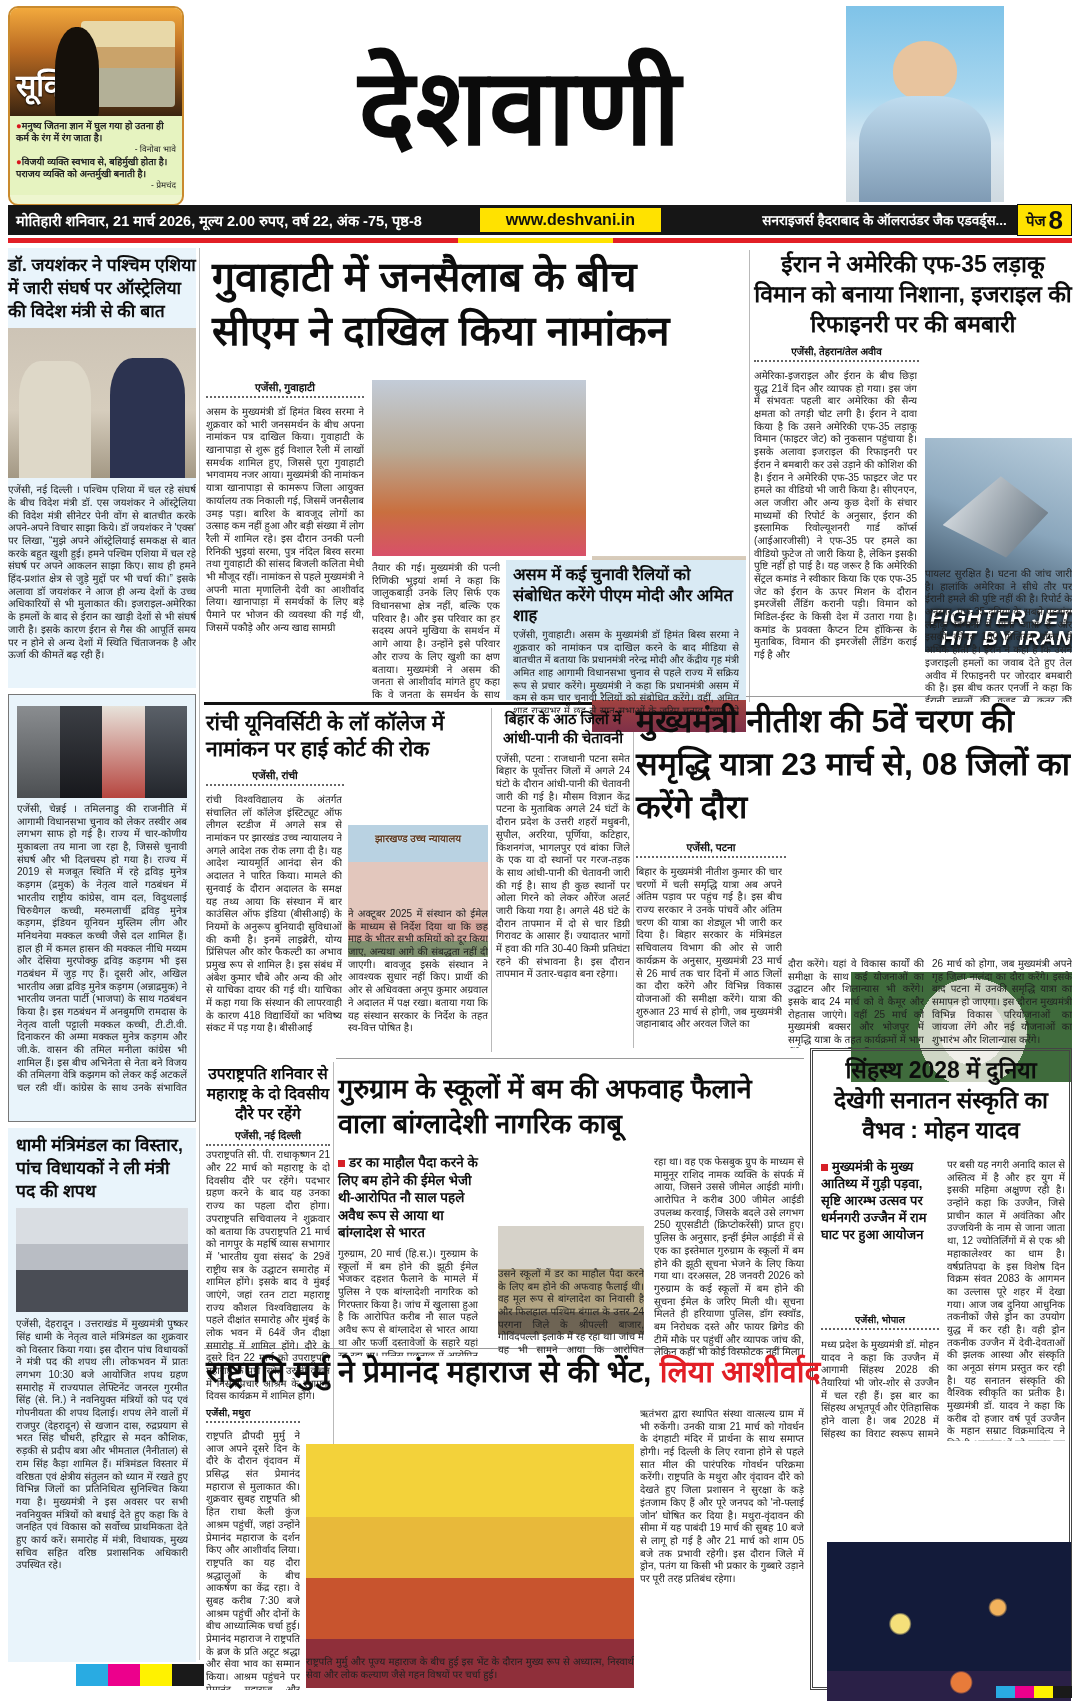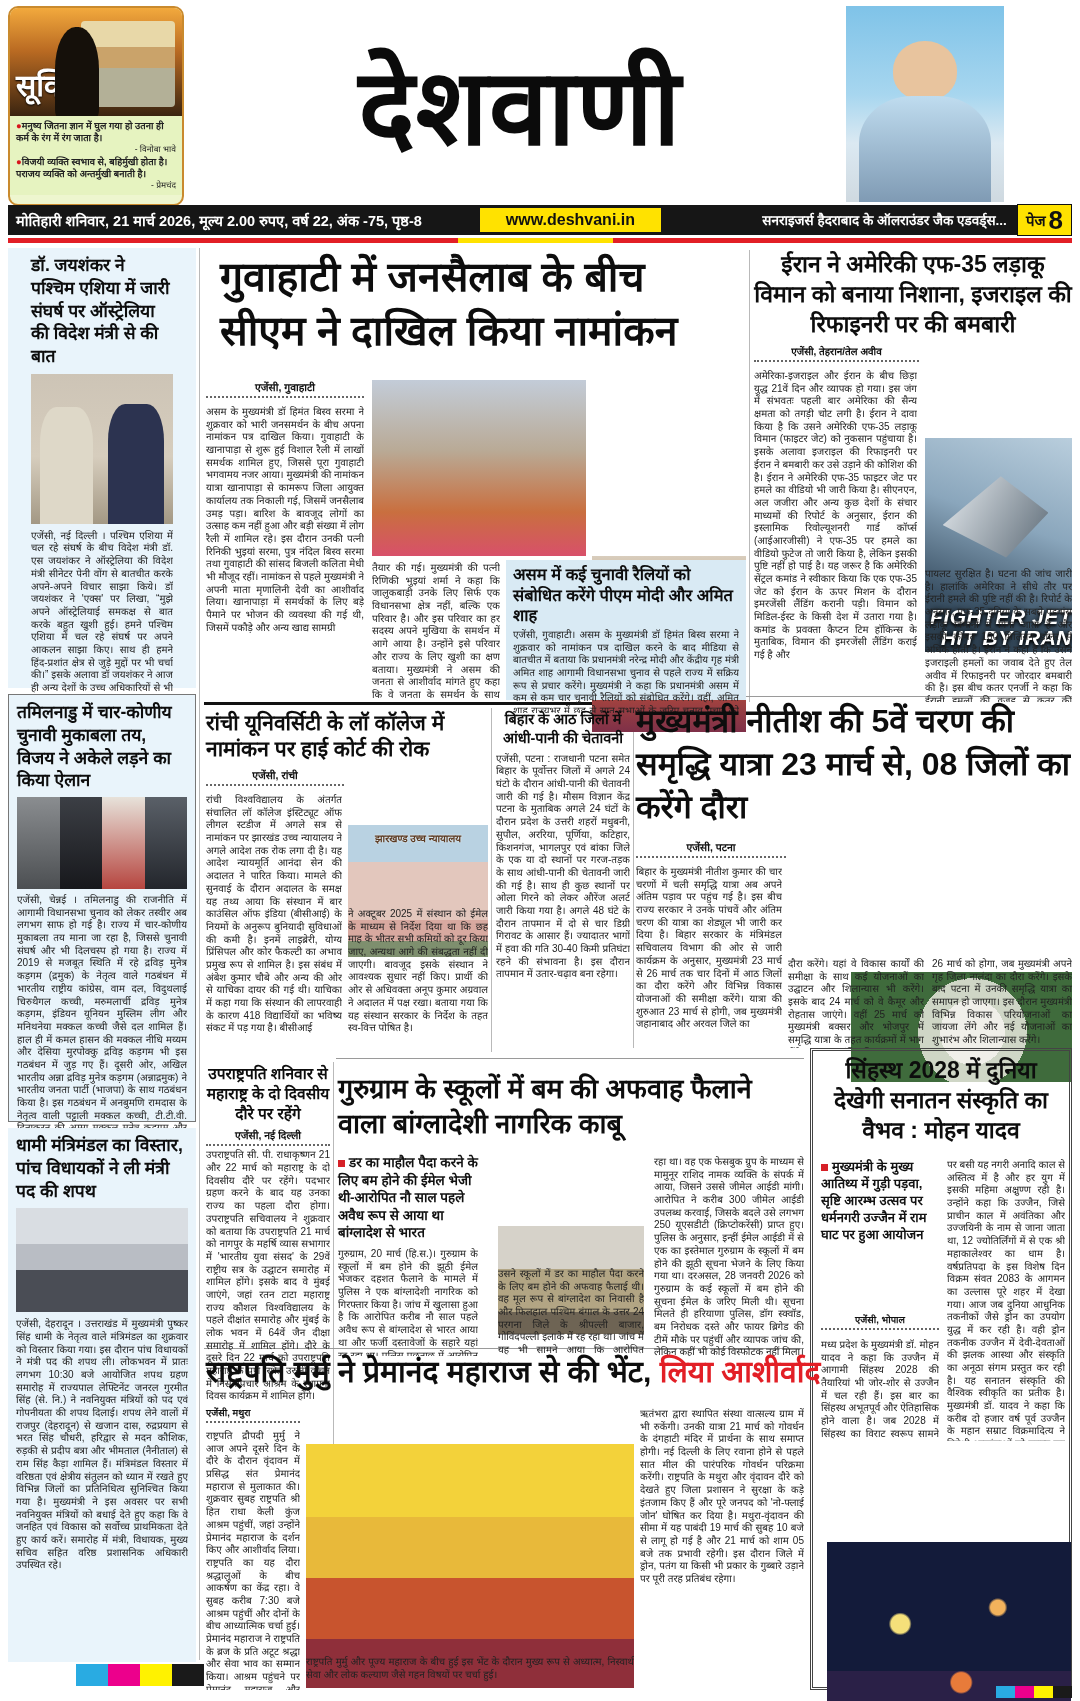--- a/index.html
+++ b/index.html
@@ -86,48 +86,47 @@
   <div class="vline" style="left:199px;top:248px;height:1412px;"></div>
   <div class="vline" style="left:749px;top:250px;height:452px;"></div>
   <div class="vline" style="left:491px;top:708px;height:344px;"></div>
   <div class="vline" style="left:633px;top:702px;height:346px;"></div>
   <div class="vline" style="left:333px;top:1062px;height:398px;"></div>
   <div class="hline" style="left:204px;top:702px;width:426px;height:3px;background:#111;"></div>
   <div class="hline" style="left:636px;top:696px;width:436px;"></div>
   <div class="hline" style="left:336px;top:1058px;width:468px;"></div>
   <div class="hline" style="left:204px;top:1348px;width:600px;"></div>
 
-  <div class="abs panel" style="left:8px;top:248px;width:188px;height:440px;padding:6px 23px;box-sizing:border-box;">
+  <div class="abs panel" style="left:8px;top:248px;width:188px;height:440px;padding:6px 0;box-sizing:border-box;">
     <div class="hl" style="font-size:17.5px;line-height:1.3;">डॉ. जयशंकर ने पश्चिम एशिया में जारी संघर्ष पर ऑस्ट्रेलिया की विदेश मंत्री से की बात</div>
     <div class="photo ph-jaishankar" style="width:100%;height:150px;margin:6px 0;"></div>
     <div class="body-txt" style="height:188px;">एजेंसी, नई दिल्ली । पश्चिम एशिया में चल रहे संघर्ष के बीच विदेश मंत्री डॉ. एस जयशंकर ने ऑस्ट्रेलिया की विदेश मंत्री सीनेटर पेनी वोंग से बातचीत करके अपने-अपने विचार साझा किये। डॉ जयशंकर ने 'एक्स' पर लिखा, “मुझे अपने ऑस्ट्रेलियाई समकक्ष से बात करके बहुत खुशी हुई। हमने पश्चिम एशिया में चल रहे संघर्ष पर अपने आकलन साझा किए। साथ ही हमने हिंद-प्रशांत क्षेत्र से जुड़े मुद्दों पर भी चर्चा की।” इसके अलावा डॉ जयशंकर ने आज ही अन्य देशों के उच्च अधिकारियों से भी मुलाकात की। इजराइल-अमेरिका के हमलों के बाद से ईरान का खाड़ी देशों से भी संघर्ष जारी है। इसके कारण ईरान से गैस की आपूर्ति समय पर न होने से अन्य देशों में स्थिति चिंताजनक है और ऊर्जा की कीमतें बढ़ रही हैं।</div>
   </div>
 
   <div class="abs panel" style="left:8px;top:694px;width:188px;height:428px;border:1px solid #777;padding:6px 8px;box-sizing:border-box;">
-    <div class="hl" style="font-size:17.5px;line-height:1.3;">तमिलनाडु में चार-कोणीय चुनावी मुकाबला तय, विजय ने अकेले लड़ने का किया ऐलान</div>
     <div style="display:flex;height:92px;margin:5px 0;">
       <div class="photo ph-tn1" style="flex:1;"></div>
       <div class="photo ph-tn2" style="flex:1;"></div>
       <div class="photo ph-tn3" style="flex:1;"></div>
       <div class="photo ph-tn4" style="flex:1;"></div>
     </div>
     <div class="body-txt" style="height:288px;">एजेंसी, चेन्नई । तमिलनाडु की राजनीति में आगामी विधानसभा चुनाव को लेकर तस्वीर अब लगभग साफ हो गई है। राज्य में चार-कोणीय मुकाबला तय माना जा रहा है, जिससे चुनावी संघर्ष और भी दिलचस्प हो गया है। राज्य में 2019 से मजबूत स्थिति में रहे द्रविड़ मुनेत्र कड़गम (द्रमुक) के नेतृत्व वाले गठबंधन में भारतीय राष्ट्रीय कांग्रेस, वाम दल, विदुथलाई चिरुथैगल कच्ची, मरुमलार्ची द्रविड़ मुनेत्र कड़गम, इंडियन यूनियन मुस्लिम लीग और मनिथनेया मक्कल कच्ची जैसे दल शामिल हैं। हाल ही में कमल हासन की मक्कल नीधि मय्यम और देसिया मुरपोक्कु द्रविड़ कड़गम भी इस गठबंधन में जुड़ गए हैं। दूसरी ओर, अखिल भारतीय अन्ना द्रविड़ मुनेत्र कड़गम (अन्नाद्रमुक) ने भारतीय जनता पार्टी (भाजपा) के साथ गठबंधन किया है। इस गठबंधन में अनबुमणि रामदास के नेतृत्व वाली पट्टाली मक्कल कच्ची, टी.टी.वी. दिनाकरन की अम्मा मक्कल मुनेत्र कड़गम और जी.के. वासन की तमिल मनीला कांग्रेस भी शामिल हैं। इस बीच अभिनेता से नेता बने विजय की तमिलगा वेत्रि कझगम को लेकर कई अटकलें चल रही थीं। कांग्रेस के साथ उनके संभावित गठबंधन की चर्चाएं तेज थीं और यहां तक कहा गया कि राहुल गांधी से उनकी बातचीत भी हुई है।</div>
   </div>
 
   <div class="abs panel" style="left:8px;top:1128px;width:188px;height:534px;padding:6px 8px;box-sizing:border-box;">
     <div class="hl" style="font-size:17.5px;line-height:1.3;">धामी मंत्रिमंडल का विस्तार, पांच विधायकों ने ली मंत्री पद की शपथ</div>
     <div class="photo ph-oath" style="width:100%;height:104px;margin:6px 0;"></div>
     <div class="body-txt" style="height:378px;">एजेंसी, देहरादून । उत्तराखंड में मुख्यमंत्री पुष्कर सिंह धामी के नेतृत्व वाले मंत्रिमंडल का शुक्रवार को विस्तार किया गया। इस दौरान पांच विधायकों ने मंत्री पद की शपथ ली। लोकभवन में प्रातः लगभग 10:30 बजे आयोजित शपथ ग्रहण समारोह में राज्यपाल लेफ्टिनेंट जनरल गुरमीत सिंह (से. नि.) ने नवनियुक्त मंत्रियों को पद एवं गोपनीयता की शपथ दिलाई। शपथ लेने वालों में राजपुर (देहरादून) से खजान दास, रुद्रप्रयाग से भरत सिंह चौधरी, हरिद्वार से मदन कौशिक, रुड़की से प्रदीप बत्रा और भीमताल (नैनीताल) से राम सिंह कैड़ा शामिल हैं। मंत्रिमंडल विस्तार में वरिष्ठता एवं क्षेत्रीय संतुलन को ध्यान में रखते हुए विभिन्न जिलों का प्रतिनिधित्व सुनिश्चित किया गया है। मुख्यमंत्री ने इस अवसर पर सभी नवनियुक्त मंत्रियों को बधाई देते हुए कहा कि वे जनहित एवं विकास को सर्वोच्च प्राथमिकता देते हुए कार्य करें। समारोह में मंत्री, विधायक, मुख्य सचिव सहित वरिष्ठ प्रशासनिक अधिकारी उपस्थित रहे।</div>
   </div>
 
   <div class="abs cmyk" style="left:76px;top:1664px;">
     <span style="width:32px;height:22px;background:#29abe2;"></span><span style="width:32px;height:22px;background:#ec008c;"></span><span style="width:32px;height:22px;background:#fff200;"></span><span style="width:32px;height:22px;background:#1a1a1a;"></span>
   </div>
 
-  <div class="abs" style="left:220px;top:250px;width:540px;">
+  <div class="abs" style="left:212px;top:250px;width:540px;">
     <div class="hl" style="font-size:41px;line-height:1.32;white-space:nowrap;">
       <div>गुवाहाटी में जनसैलाब के बीच</div>
       <div>सीएम ने दाखिल किया नामांकन</div>
     </div>
   </div>
 
   <div class="abs" style="left:206px;top:380px;width:540px;height:320px;">
     <div class="abs" style="left:0;top:0;width:158px;">
       <div class="byline">एजेंसी, गुवाहाटी</div>
       <div class="dotline"></div>

